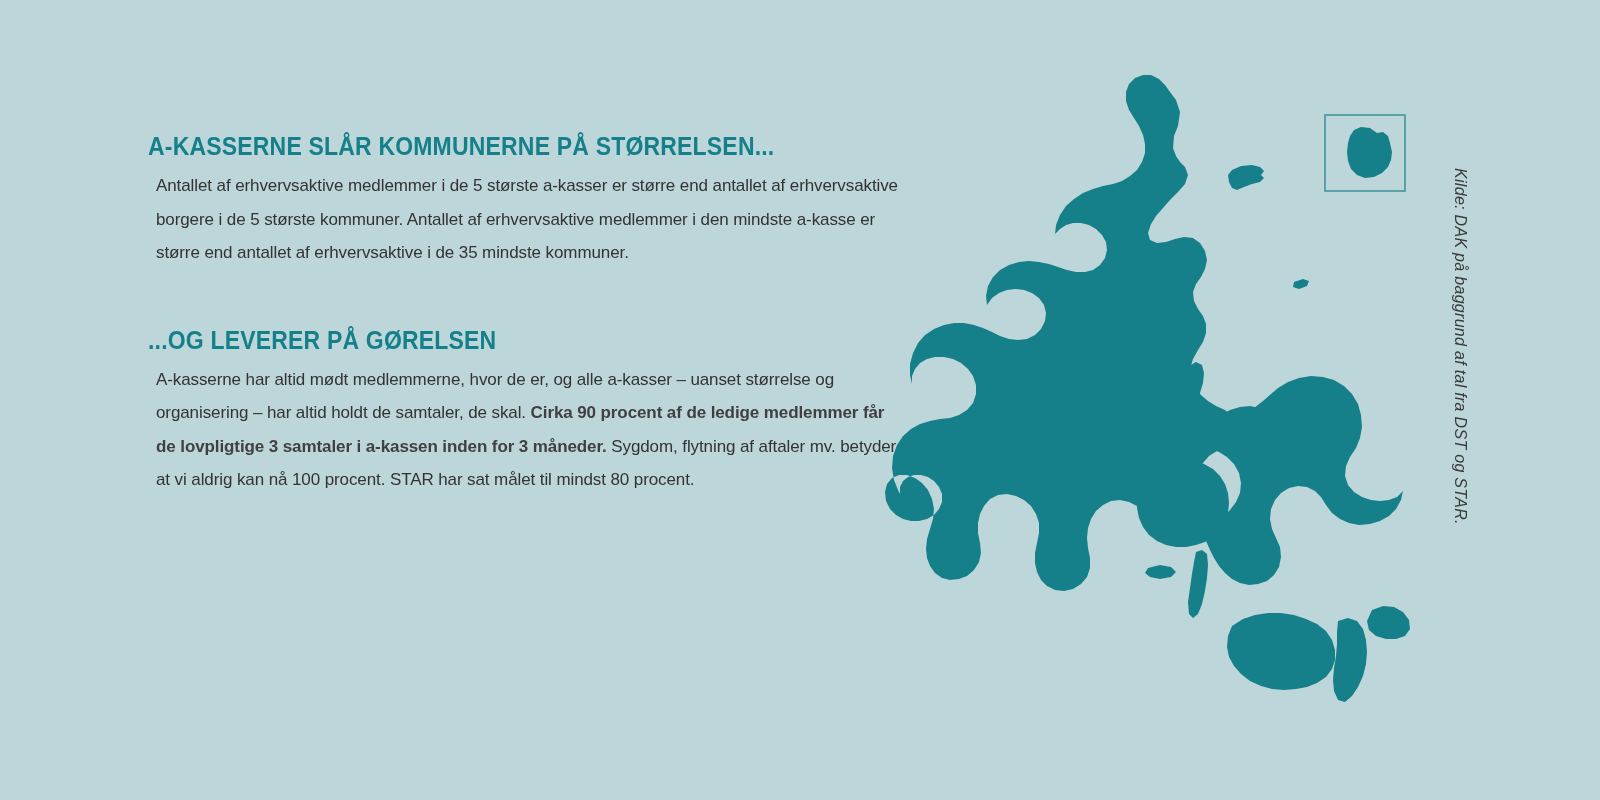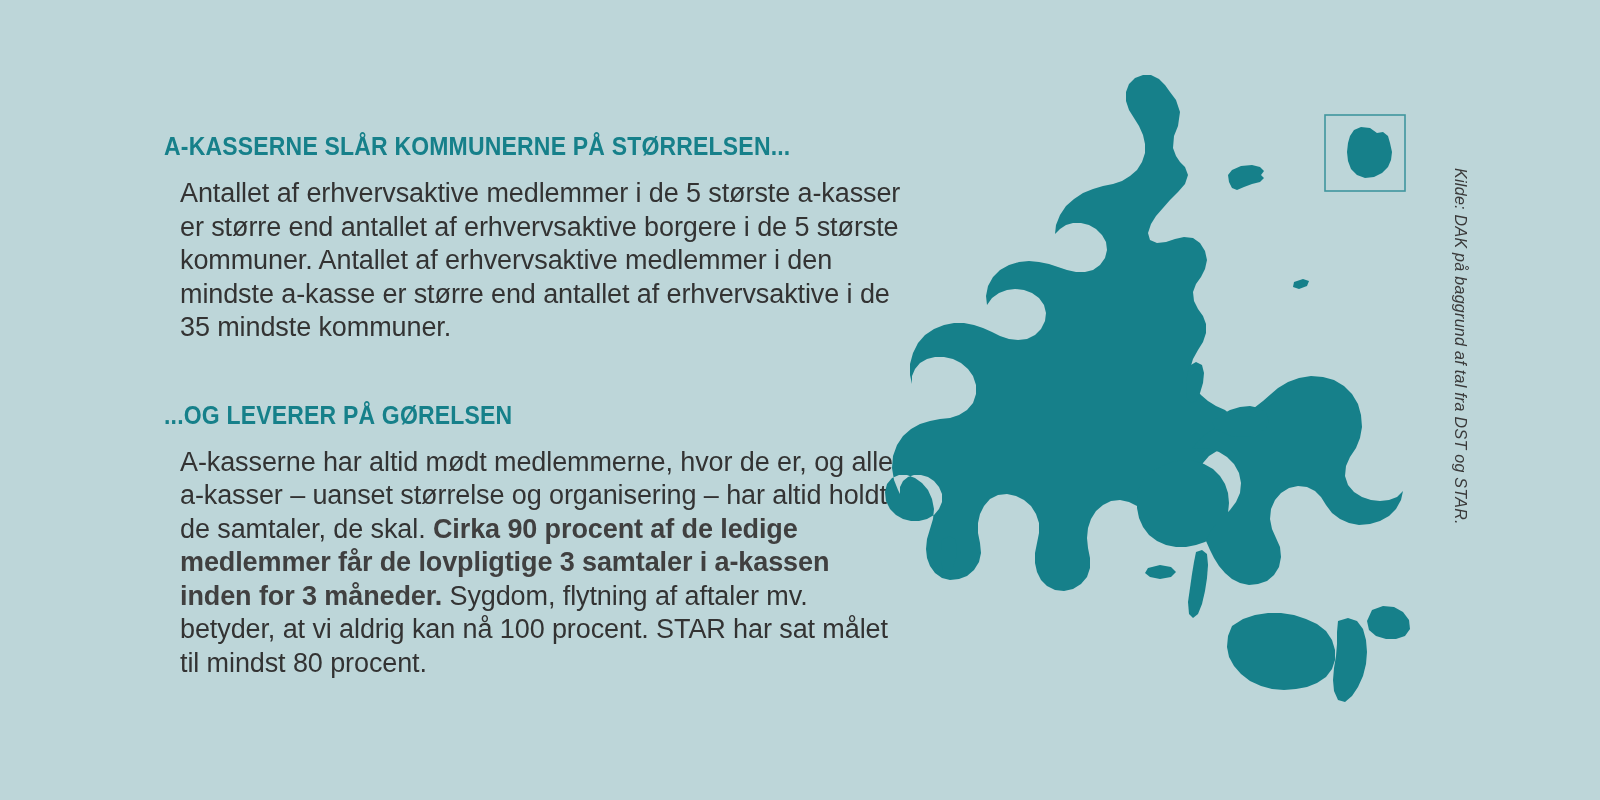--- a/index.html
+++ b/index.html
@@ -18,21 +18,21 @@
   #canvas {
     position: relative;
     width: 1600px;
     height: 800px;
     background: #bdd6d9;
   }
 
   
   .text-column {
     position: absolute;
-    left: 164px;
+    left: 148px;
     top: 132px;
     width: 760px;
   }
 
   .section { margin: 0; }
   .section.second { margin-top: 56px; }
 
   .section-heading {
     font-family: "Liberation Sans Narrow", "Liberation Sans", sans-serif;
     font-weight: bold;
@@ -41,24 +41,24 @@
     color: #16808a;
     margin: 0 0 4px 0;
     transform: scaleX(0.92);
     transform-origin: left center;
     white-space: nowrap;
   }
 
   .section-body {
     font-family: "Liberation Sans", sans-serif;
     font-weight: 400;
-    font-size: 27px;
+    font-size: 17px;
     line-height: 33.5px;
     color: #333333;
-    margin: 16px;
+    margin: 8px;
     letter-spacing: -0.1px;
   }
 
   .section-body .strong {
     font-weight: bold;
     color: #404040;
   }
 
   
   .source-credit {

